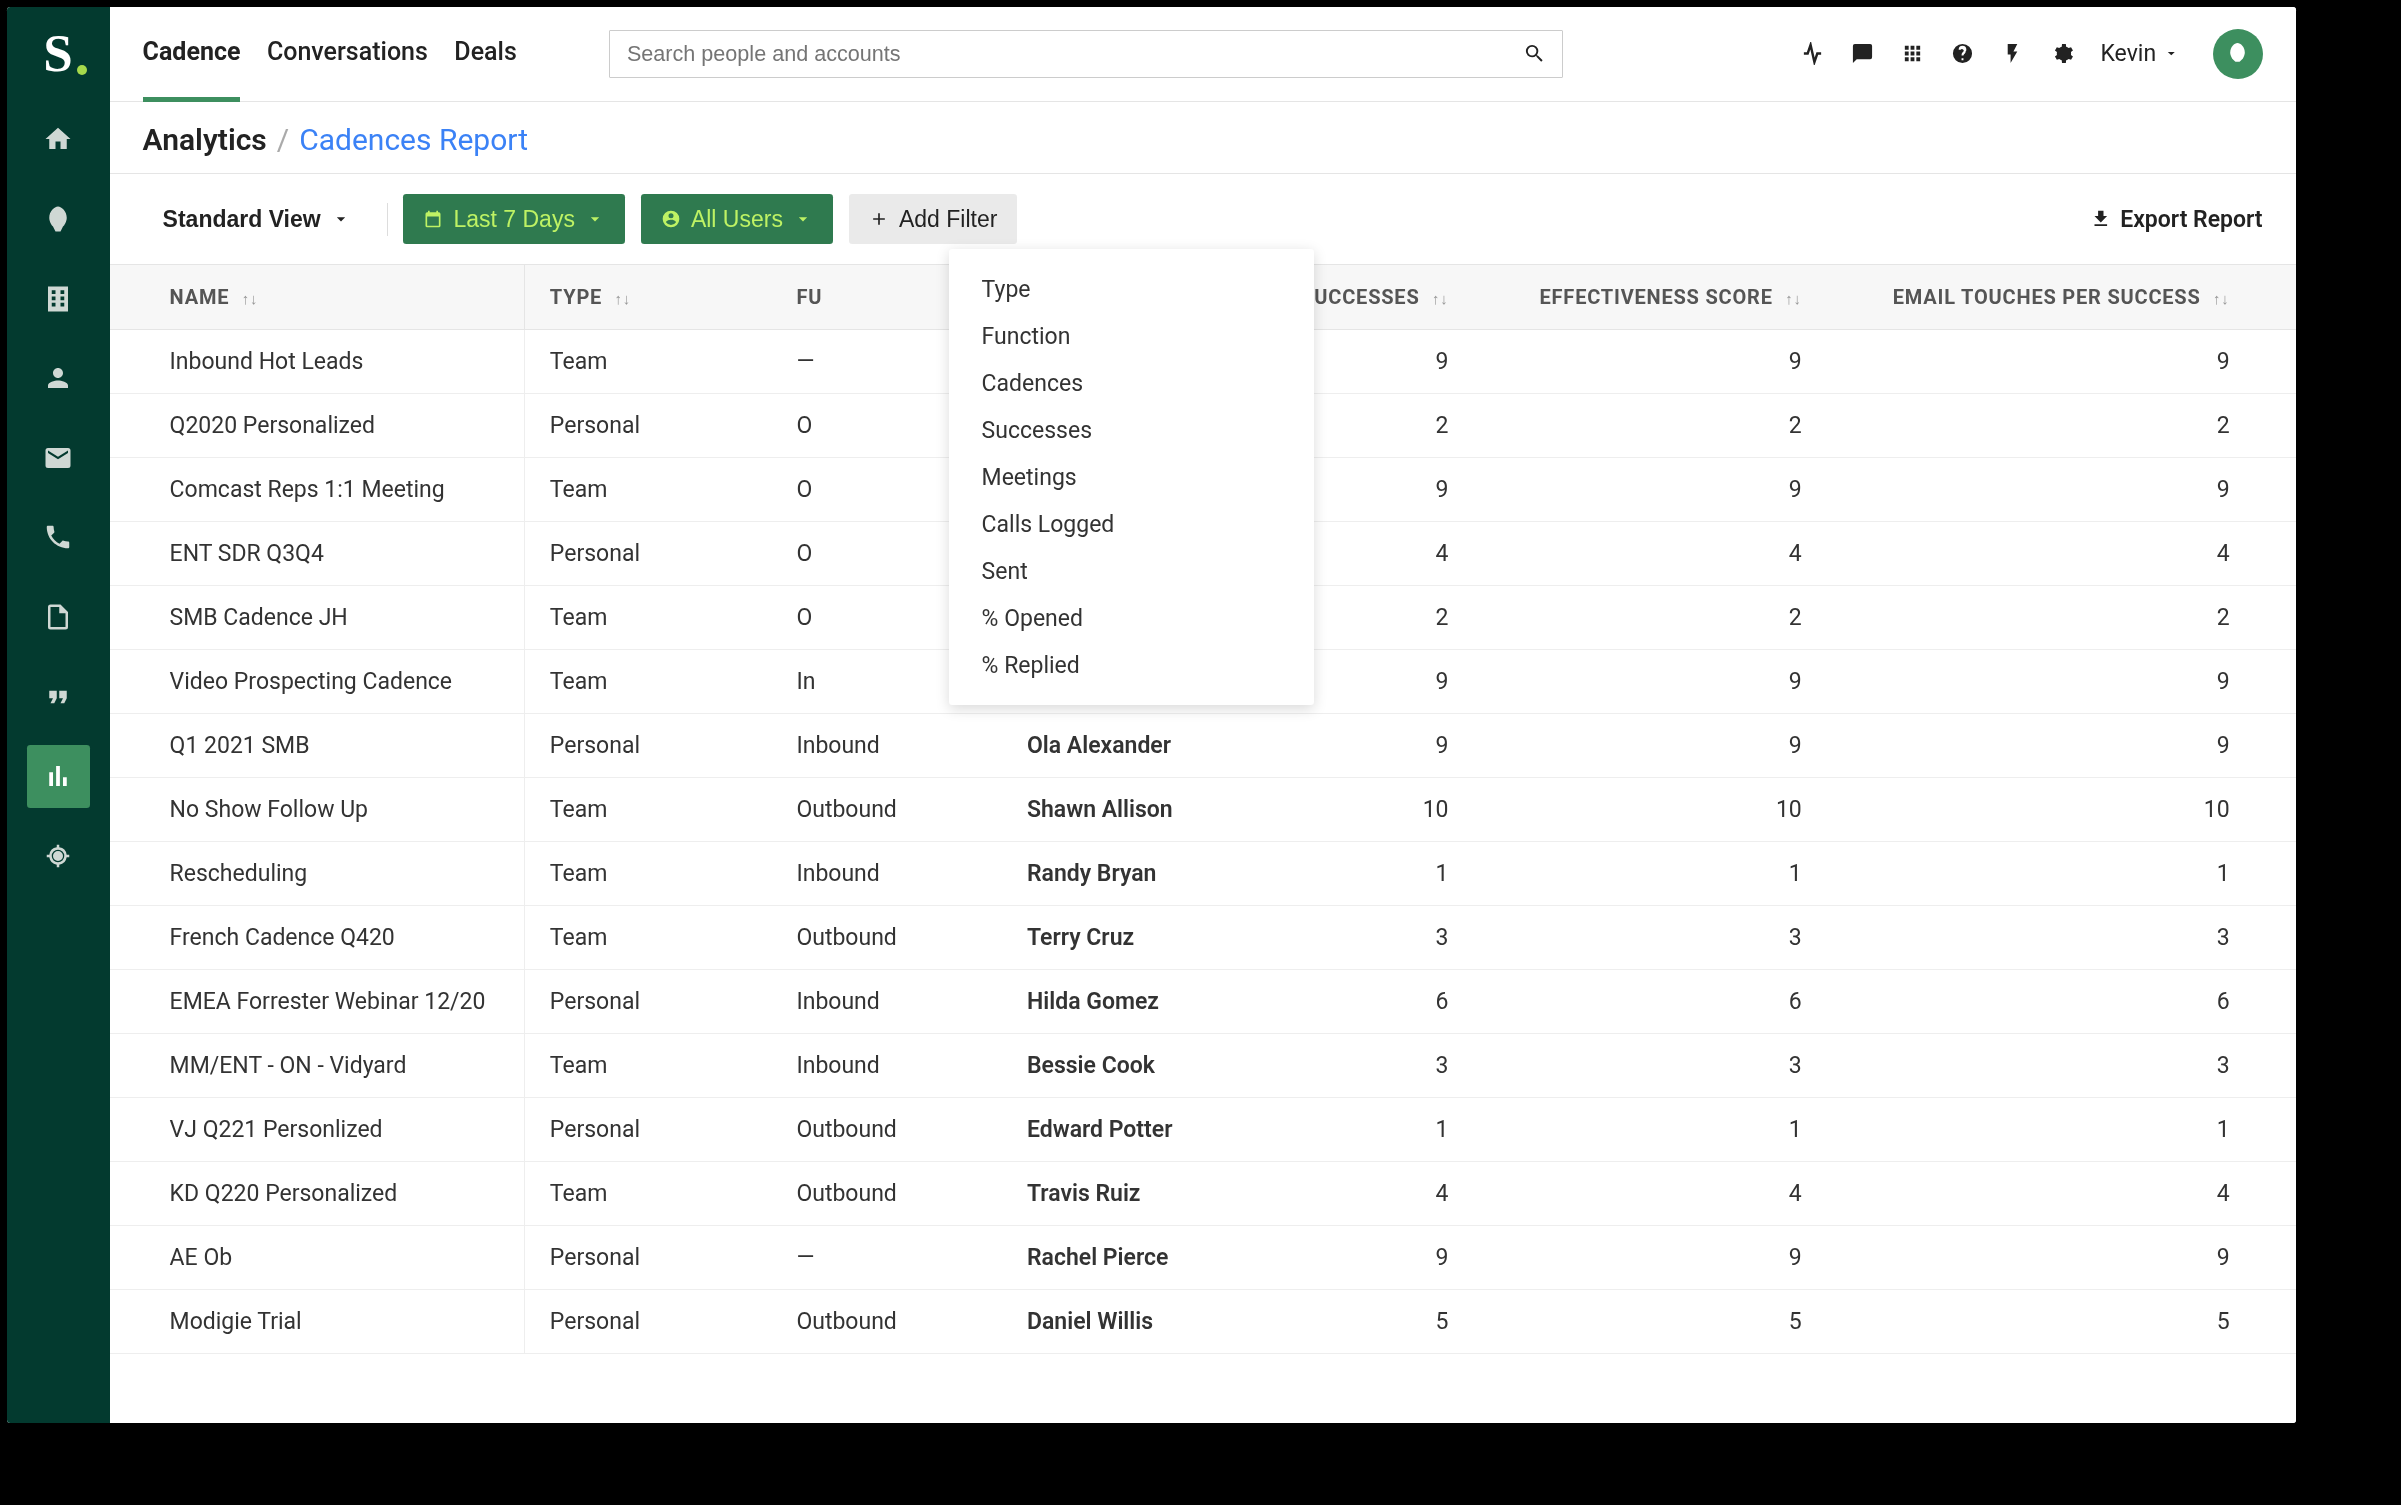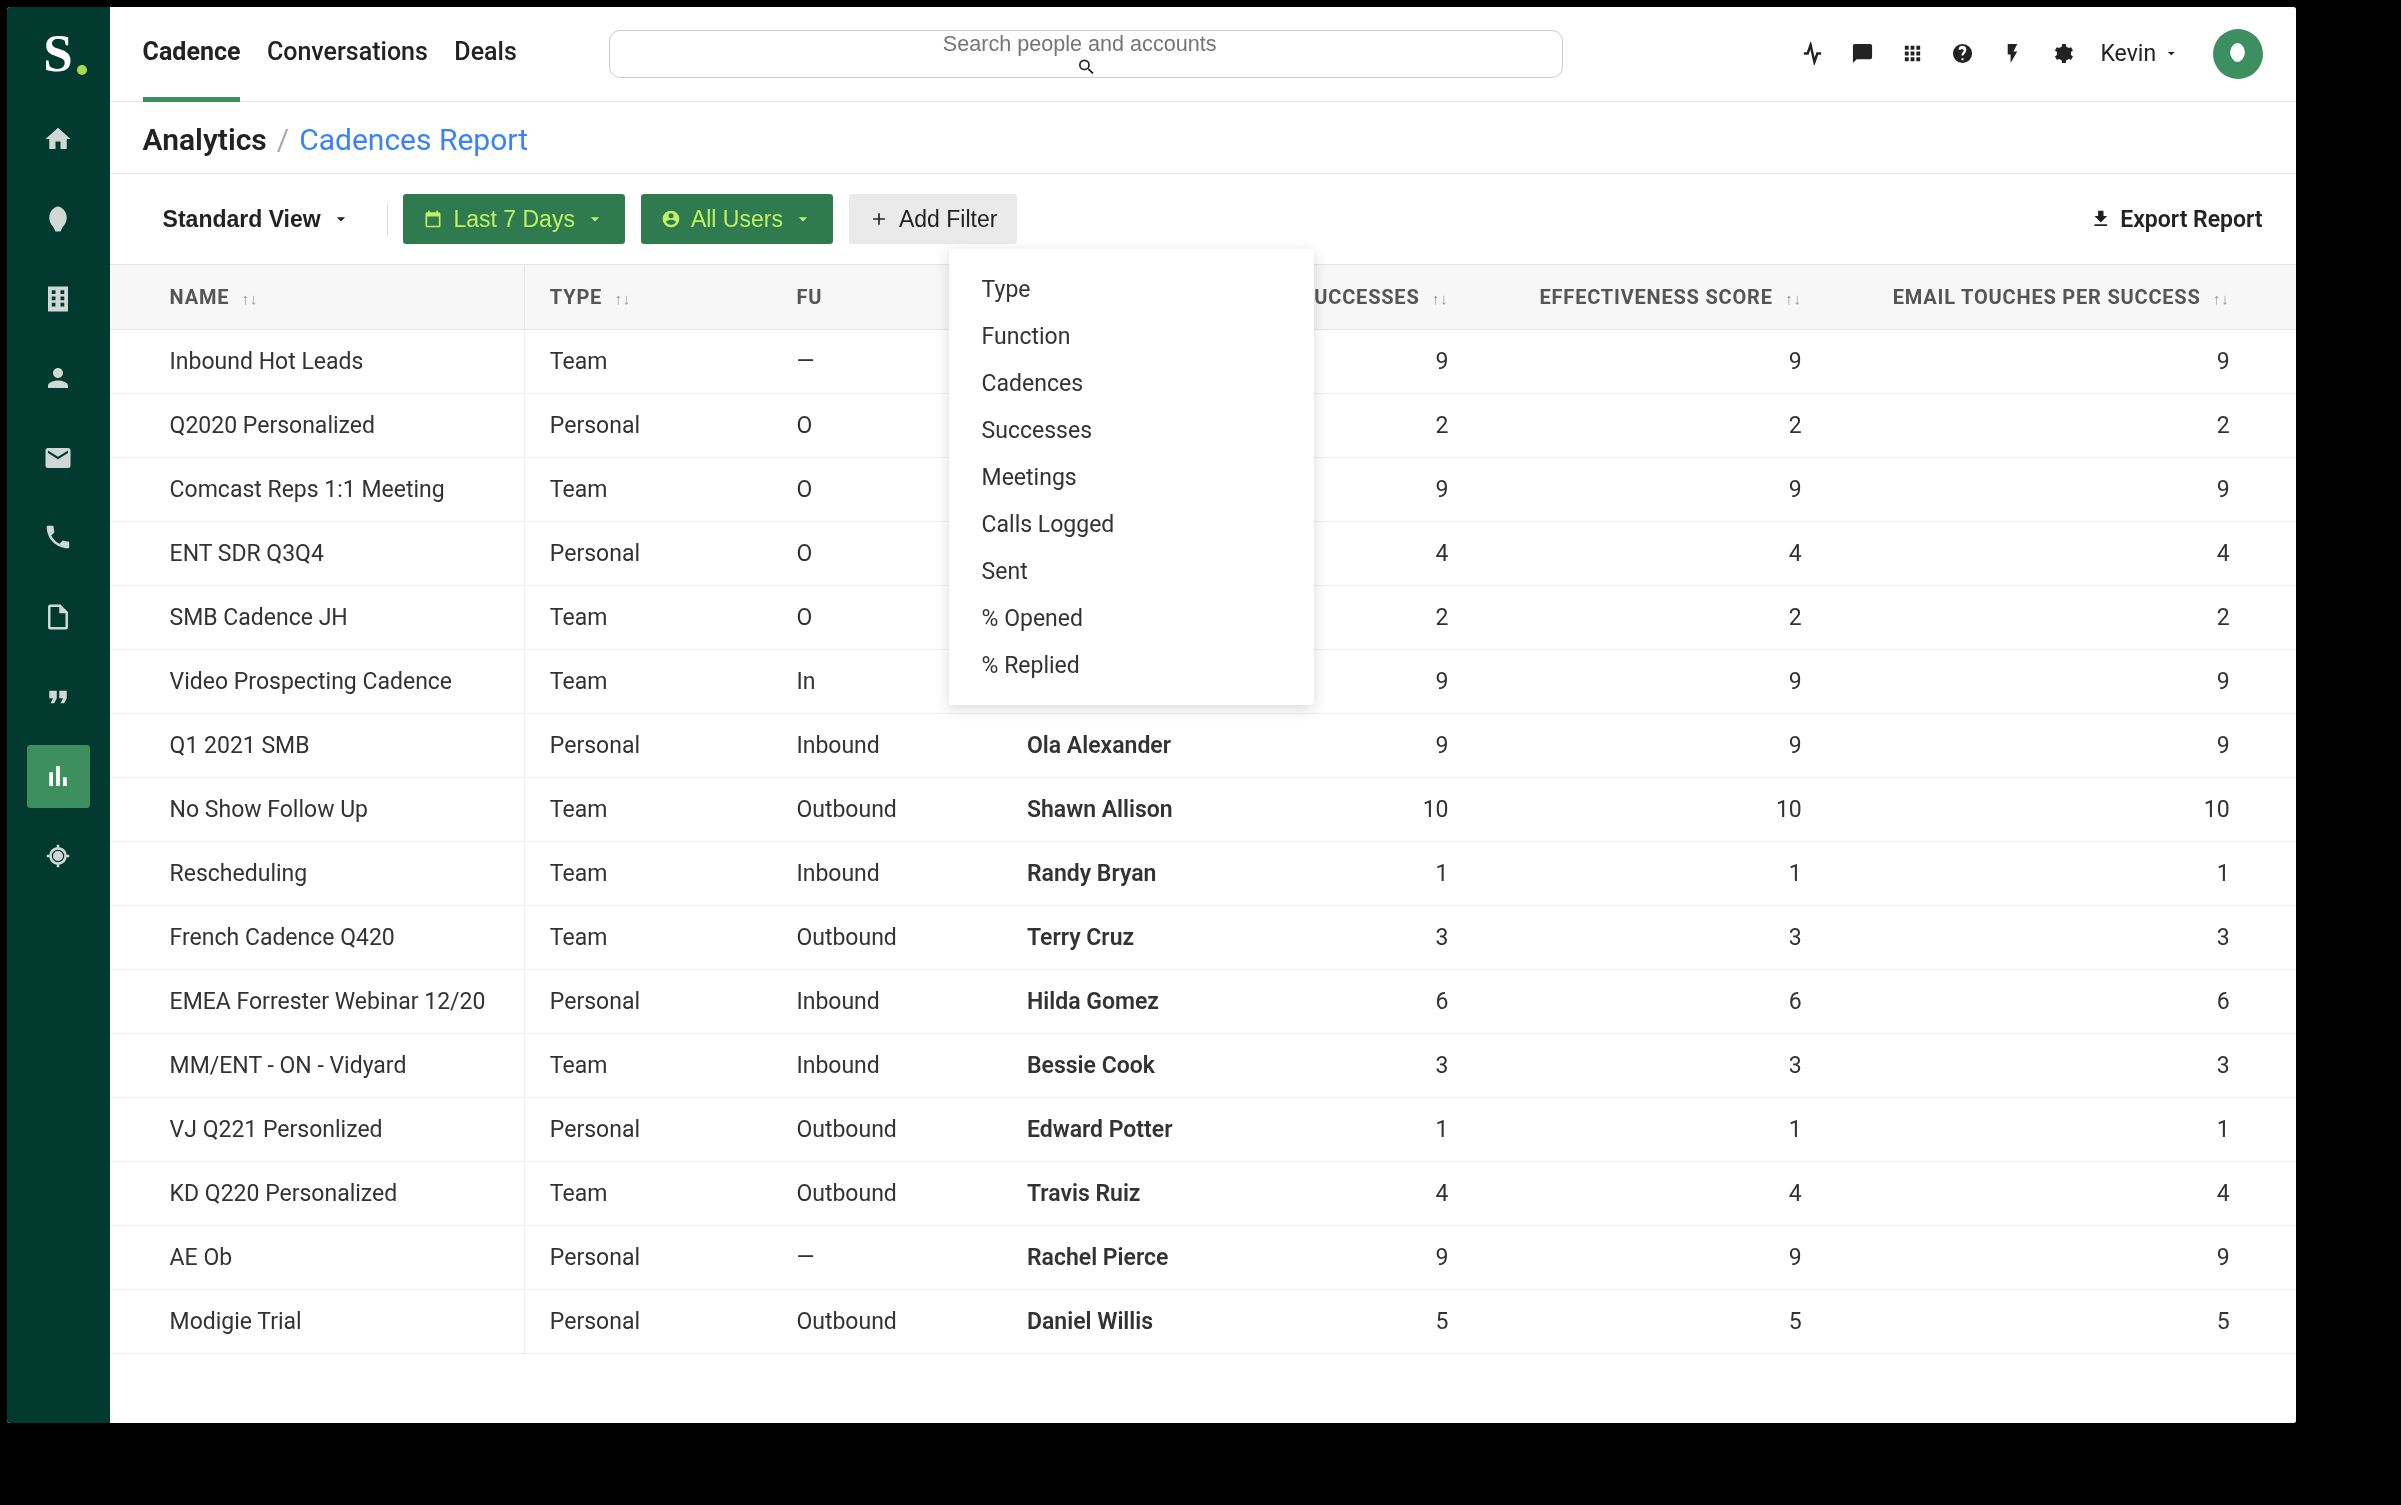--- a/index.html
+++ b/index.html
@@ -97,25 +97,24 @@
   }
   .topnav-item.active {
     font-weight: 700;
     border-bottom: 5px solid #3d8f5f;
   }
   .search-wrap {
     margin-left: 66px;
     width: 954px;
     height: 48px;
     border: 0.8px solid #ccc;
-    border-radius: 11px;
+    border-radius: 1px;
     display: flex;
     align-items: center;
     padding: 0 16.6px;
-    flex-direction: column;
   }
   .search-wrap input {
     flex: 1;
     border: none;
     outline: none;
     font-size: 21.6px;
     color: #555;
     background: transparent;
   }
   .search-wrap svg { width: 23px; height: 23px; fill: #222; }

